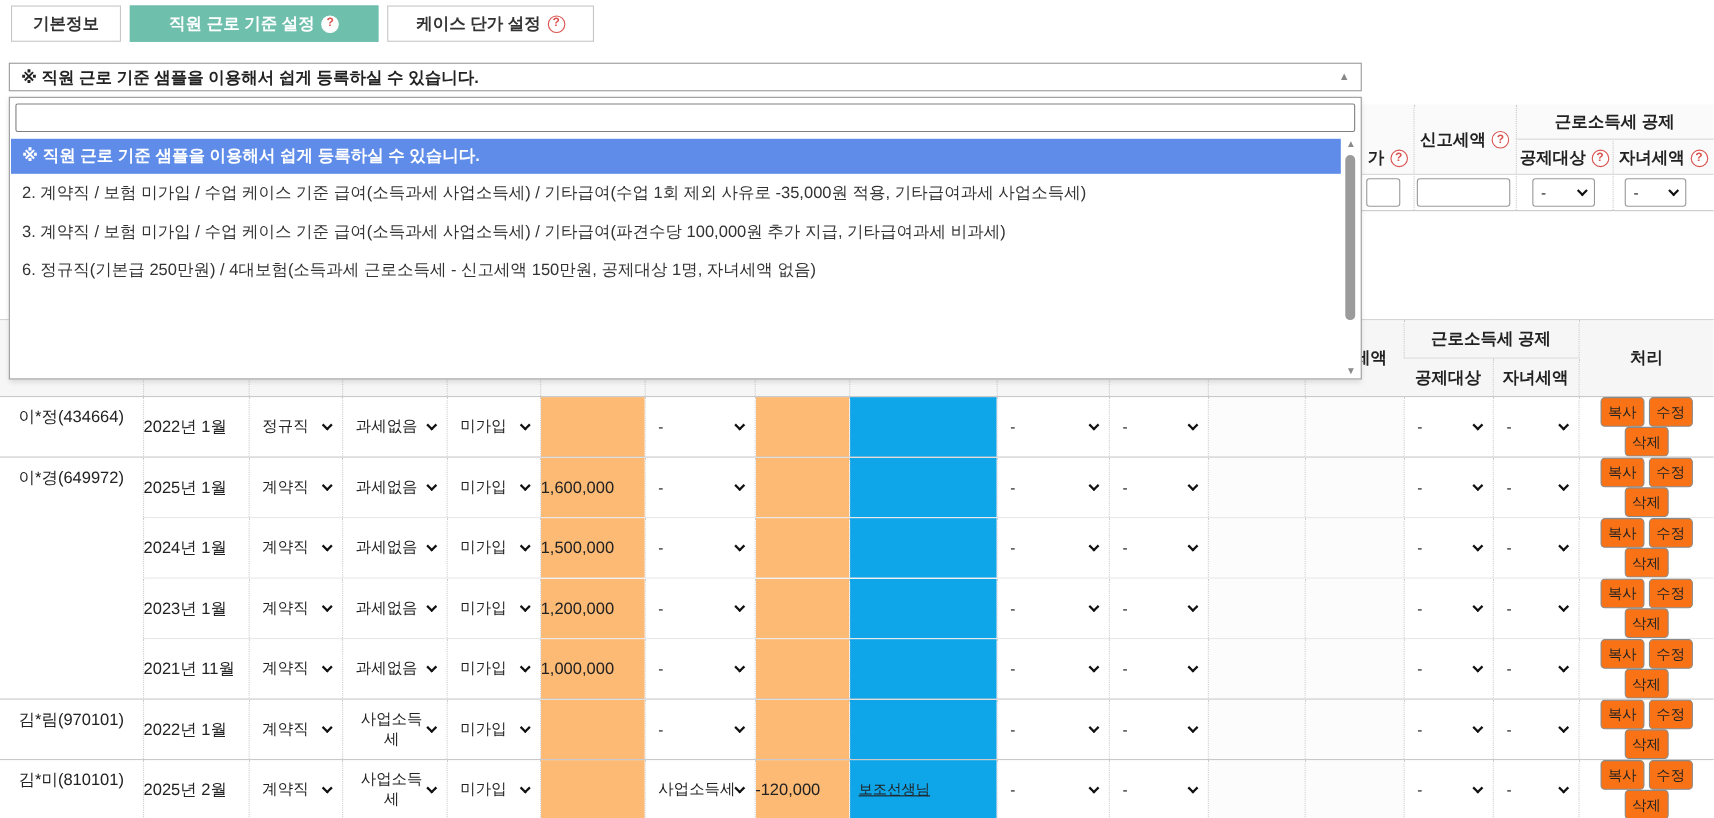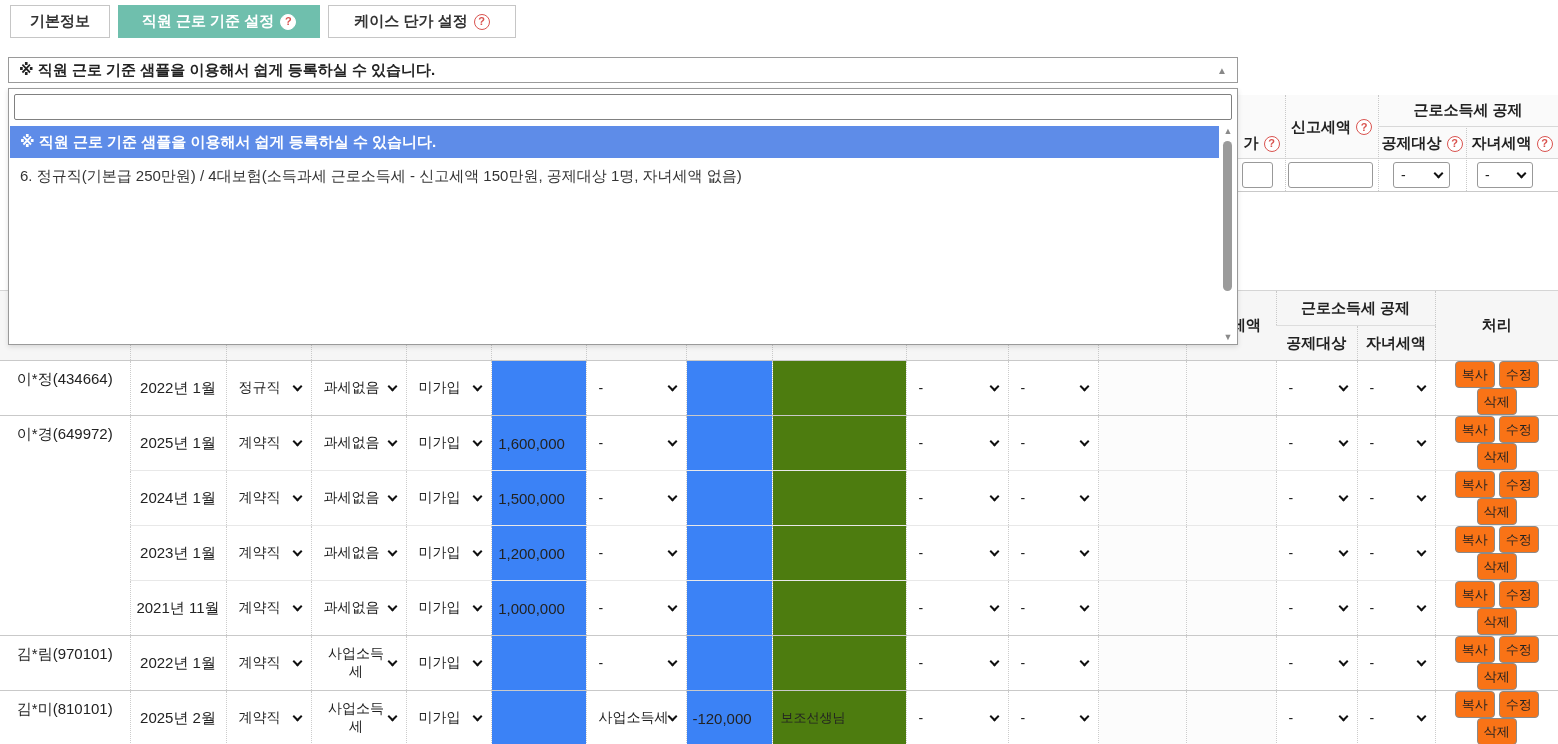--- a/index.html
+++ b/index.html
@@ -13,21 +13,21 @@
   }
 
   
   .tabbar { position:absolute; left:10px; top:5px; display:flex; gap:8px; z-index:5; }
   .tab {
     height:33px; display:flex; align-items:center; justify-content:center; gap:6px;
     background:#fff; border:1px solid #c6c6c6; font-size:15px; font-weight:bold;
     color:#333; cursor:pointer;
   }
   .tab.t1 { width:100px; }
-  .tab.t2 { width:202px; }
+  .tab.t2 { width:226px; }
   .tab.t3 { width:188px; }
   .tab.active { background:#6fbfad; border:1px solid #6fbfad; color:#fff; }
   .help {
     width:16px; height:16px; border-radius:50%; border:1.5px solid #d9534f;
     color:#d9534f; font-size:11px; font-weight:bold; display:inline-flex;
     align-items:center; justify-content:center; background:#fff; line-height:1;
   }
   .tab.active .help { border-color:#fff; background:#fff; color:#d9534f; }
 
   
@@ -98,23 +98,23 @@
   .grid th.h-group { border-bottom:1px solid #ddd; }
   .grid thead tr.sub th { border-bottom:1px solid #c9c9c9; }
   .grid td {
     border-left:1px dotted #ccc; border-top:1px solid #e8e8e8;
     font-size:15px; color:#222; overflow:hidden; height:34px; background:#fff;
   }
   .grid tr { height:35px; }
   .grid tr.group-start td { border-top:1px solid #c9c9c9; }
   .grid tbody tr:last-child td { border-bottom:1px solid #c9c9c9; }
   td.c-name { text-align:center; vertical-align:top; padding-top:9px; border-left:none; }
-  td.c-date { text-align:center; }
-  td.c-amt  { text-align:center; padding-right:14px; background:#3b82f6; }
-  td.c-note { padding:2px 8px; font-size:13px; line-height:1.35; background:#4d7c0f; }
+  td.c-date { }
+  td.c-amt  { text-align:left; padding-right:14px; background:#fdba74; }
+  td.c-note { padding:2px 8px; font-size:13px; line-height:1.35; background:#0ea5e9;text-decoration:underline; }
   td.c-empty{ background:#fcfcfc; }
   .rs { display:flex; align-items:center; justify-content:space-between; padding:0 10px 0 12px; height:100%; cursor:pointer; font-size:14px;text-align:center; }
   .chev { width:7px; height:7px; border-right:2px solid #111; border-bottom:2px solid #111; transform:rotate(45deg); margin-top:-4px; flex:none; }
   td.c-actions { text-align:center; }
   .act {
     margin:0 2px; height:27px; padding:0 6px; background:#f97316; border:1px solid #8a8a8a;
     border-radius:4px; font-size:13px; color:#222; font-family:inherit; cursor:pointer;
   }
 </style>
 </head>
@@ -136,20 +136,22 @@
 
 <div class="combo">
   <span class="combo-text">※ 직원 근로 기준 샘플을 이용해서 쉽게 등록하실 수 있습니다.</span>
   <span class="combo-arrow">▲</span>
 </div>
 
 <div class="panel">
   <input class="panel-search" type="text" value="" style="">
   <ul class="opt-list">
       <li class="opt hl">※ 직원 근로 기준 샘플을 이용해서 쉽게 등록하실 수 있습니다.</li>
+      <li class="opt">2. 계약직 / 보험 미가입 / 수업 케이스 기준 급여(소득과세 사업소득세) / 기타급여(수업 1회 제외 사유로 -35,000원 적용, 기타급여과세 사업소득세)</li>
+      <li class="opt">3. 계약직 / 보험 미가입 / 수업 케이스 기준 급여(소득과세 사업소득세) / 기타급여(파견수당 100,000원 추가 지급, 기타급여과세 비과세)</li>
       <li class="opt">6. 정규직(기본급 250만원) / 4대보험(소득과세 근로소득세 - 신고세액 150만원, 공제대상 1명, 자녀세액 없음)</li>
     </ul>
   <div class="panel-scroll">
     <div class="scroll-up">▲</div>
     <div class="scroll-thumb"></div>
     <div class="scroll-down">▼</div>
   </div>
 </div>
 
 <div class="addform">

